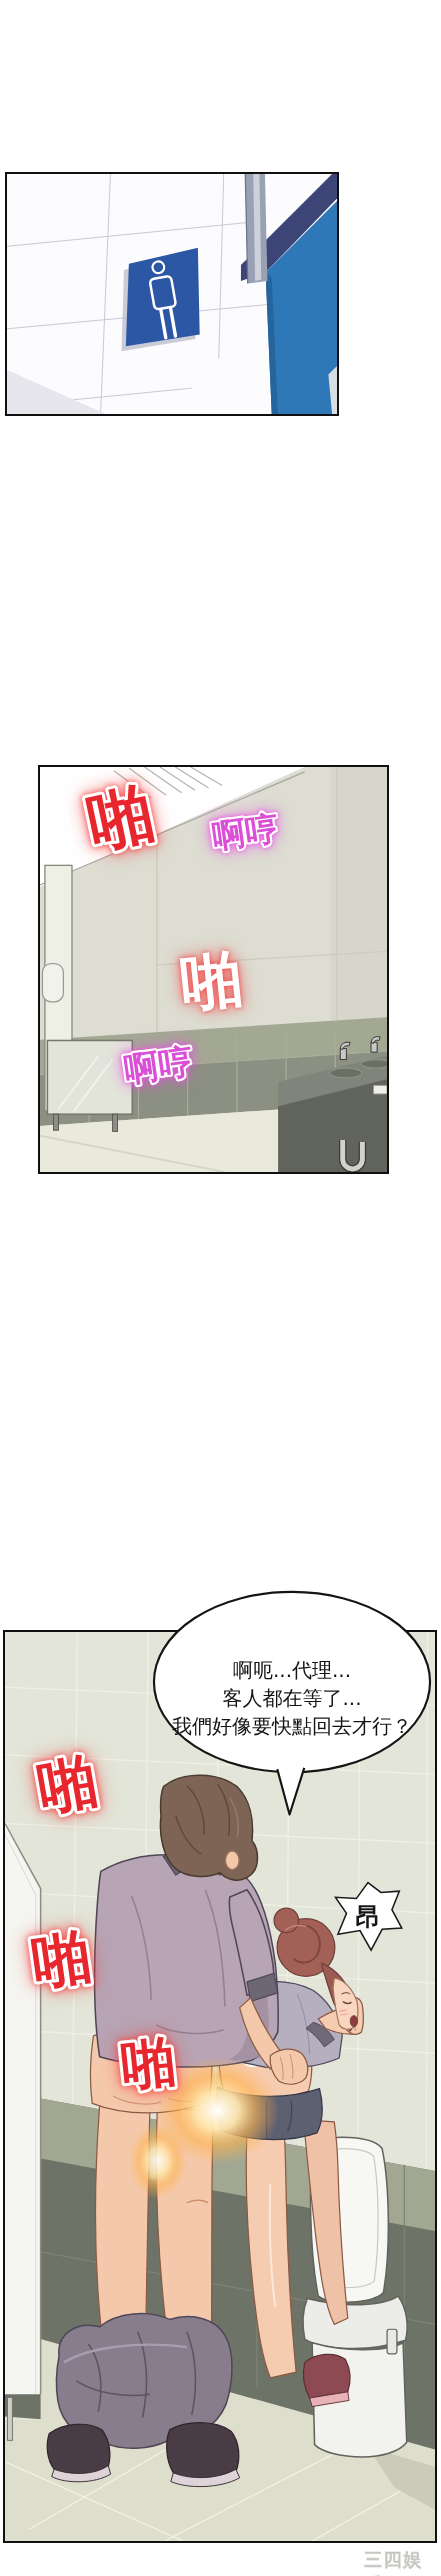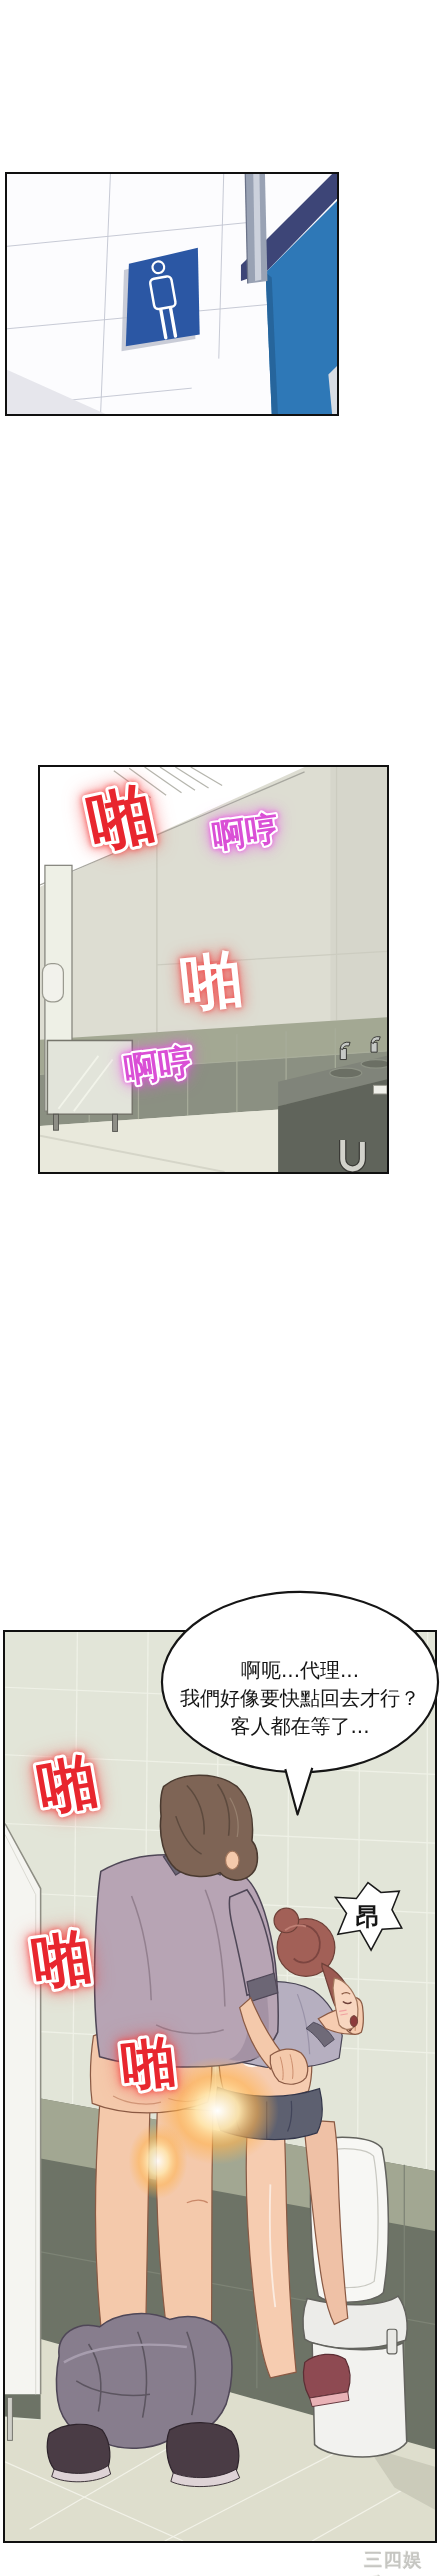--- a/index.html
+++ b/index.html
@@ -14,21 +14,21 @@
   .sfx{position:absolute;pointer-events:none;}
   .sfx svg{overflow:visible;display:block;}
   .sfx text{font-family:"DejaVu Sans",sans-serif;font-weight:bold;text-anchor:middle;dominant-baseline:central;}
   .t-red{fill:#e8262e;stroke:#ffffff;stroke-width:10px;paint-order:stroke;stroke-linejoin:round;}
   .t-white{fill:#ffffff;}
   .t-mag{fill:#da4fd6;stroke:#ffffff;stroke-width:7px;paint-order:stroke;stroke-linejoin:round;}
   .glow-red{filter:drop-shadow(0 0 3.1px rgba(244,64,64,.9)) drop-shadow(0 0 8.6px rgba(244,64,64,.55));}
   .glow-red2{filter:drop-shadow(0 0 2.5px rgba(240,70,70,.95)) drop-shadow(0 0 7.4px rgba(240,70,70,.75));}
   .glow-mag{filter:drop-shadow(0 0 2.5px rgba(235,80,230,.95)) drop-shadow(0 0 7.4px rgba(235,80,230,.6));}
 
-  .bubble{position:absolute;left:160px;top:1590px;width:280px;height:227px;pointer-events:none;}
+  .bubble{position:absolute;left:152px;top:1590px;width:280px;height:227px;pointer-events:none;}
   .bubble svg{position:absolute;left:0;top:0;overflow:visible;}
   .bubble-text{position:absolute;top:66px;left:0;right:0;text-align:center;color:#141414;}
   .bubble-text p{margin:0;font-size:20px;line-height:28px;font-weight:500;letter-spacing:0px;}
 
   .burst{position:absolute;left:333px;top:1880px;width:70px;height:74px;pointer-events:none;}
   .burst text{font-family:"DejaVu Sans",sans-serif;font-weight:bold;text-anchor:middle;dominant-baseline:central;fill:#151515;}
 
   .watermark{position:absolute;left:364px;top:2547px;font-size:18.4px;letter-spacing:1.2px;color:#c6c6c2;
              text-shadow:0.6px 0.6px 0 #ffffff,-0.6px -0.6px 0 #eeeeea;font-weight:bold;}
 </style>
@@ -249,22 +249,22 @@
     </svg>
   </div>
 
   <div class="bubble">
     <svg width="280" height="227" viewBox="0 0 456 370">
       <ellipse cx="228" cy="150" rx="225" ry="147" fill="#ffffff" stroke="#151515" stroke-width="3.5"></ellipse>
       <path d="M204,292 L224,366 L248,290" fill="#ffffff" stroke="#151515" stroke-width="3.5" stroke-linejoin="round"></path>
     </svg>
     <div class="bubble-text">
       <p>啊呃...代理...</p>
+      <p>客人都在等了...</p>
       <p>我們好像要快點回去才行？</p>
-      <p>客人都在等了...</p>
     </div>
   </div>
 
   <div class="sfx" style="left:56px;top:753px">
     <svg width="129" height="129" viewBox="0 0 210 210" class="glow-red">
       <text class="t-red" x="105" y="105" font-size="105" transform="rotate(-12 105 105)">啪</text>
     </svg>
   </div>
   <div class="sfx" style="left:172px;top:786px">
     <svg width="147" height="92" viewBox="0 0 240 150" class="glow-mag">

